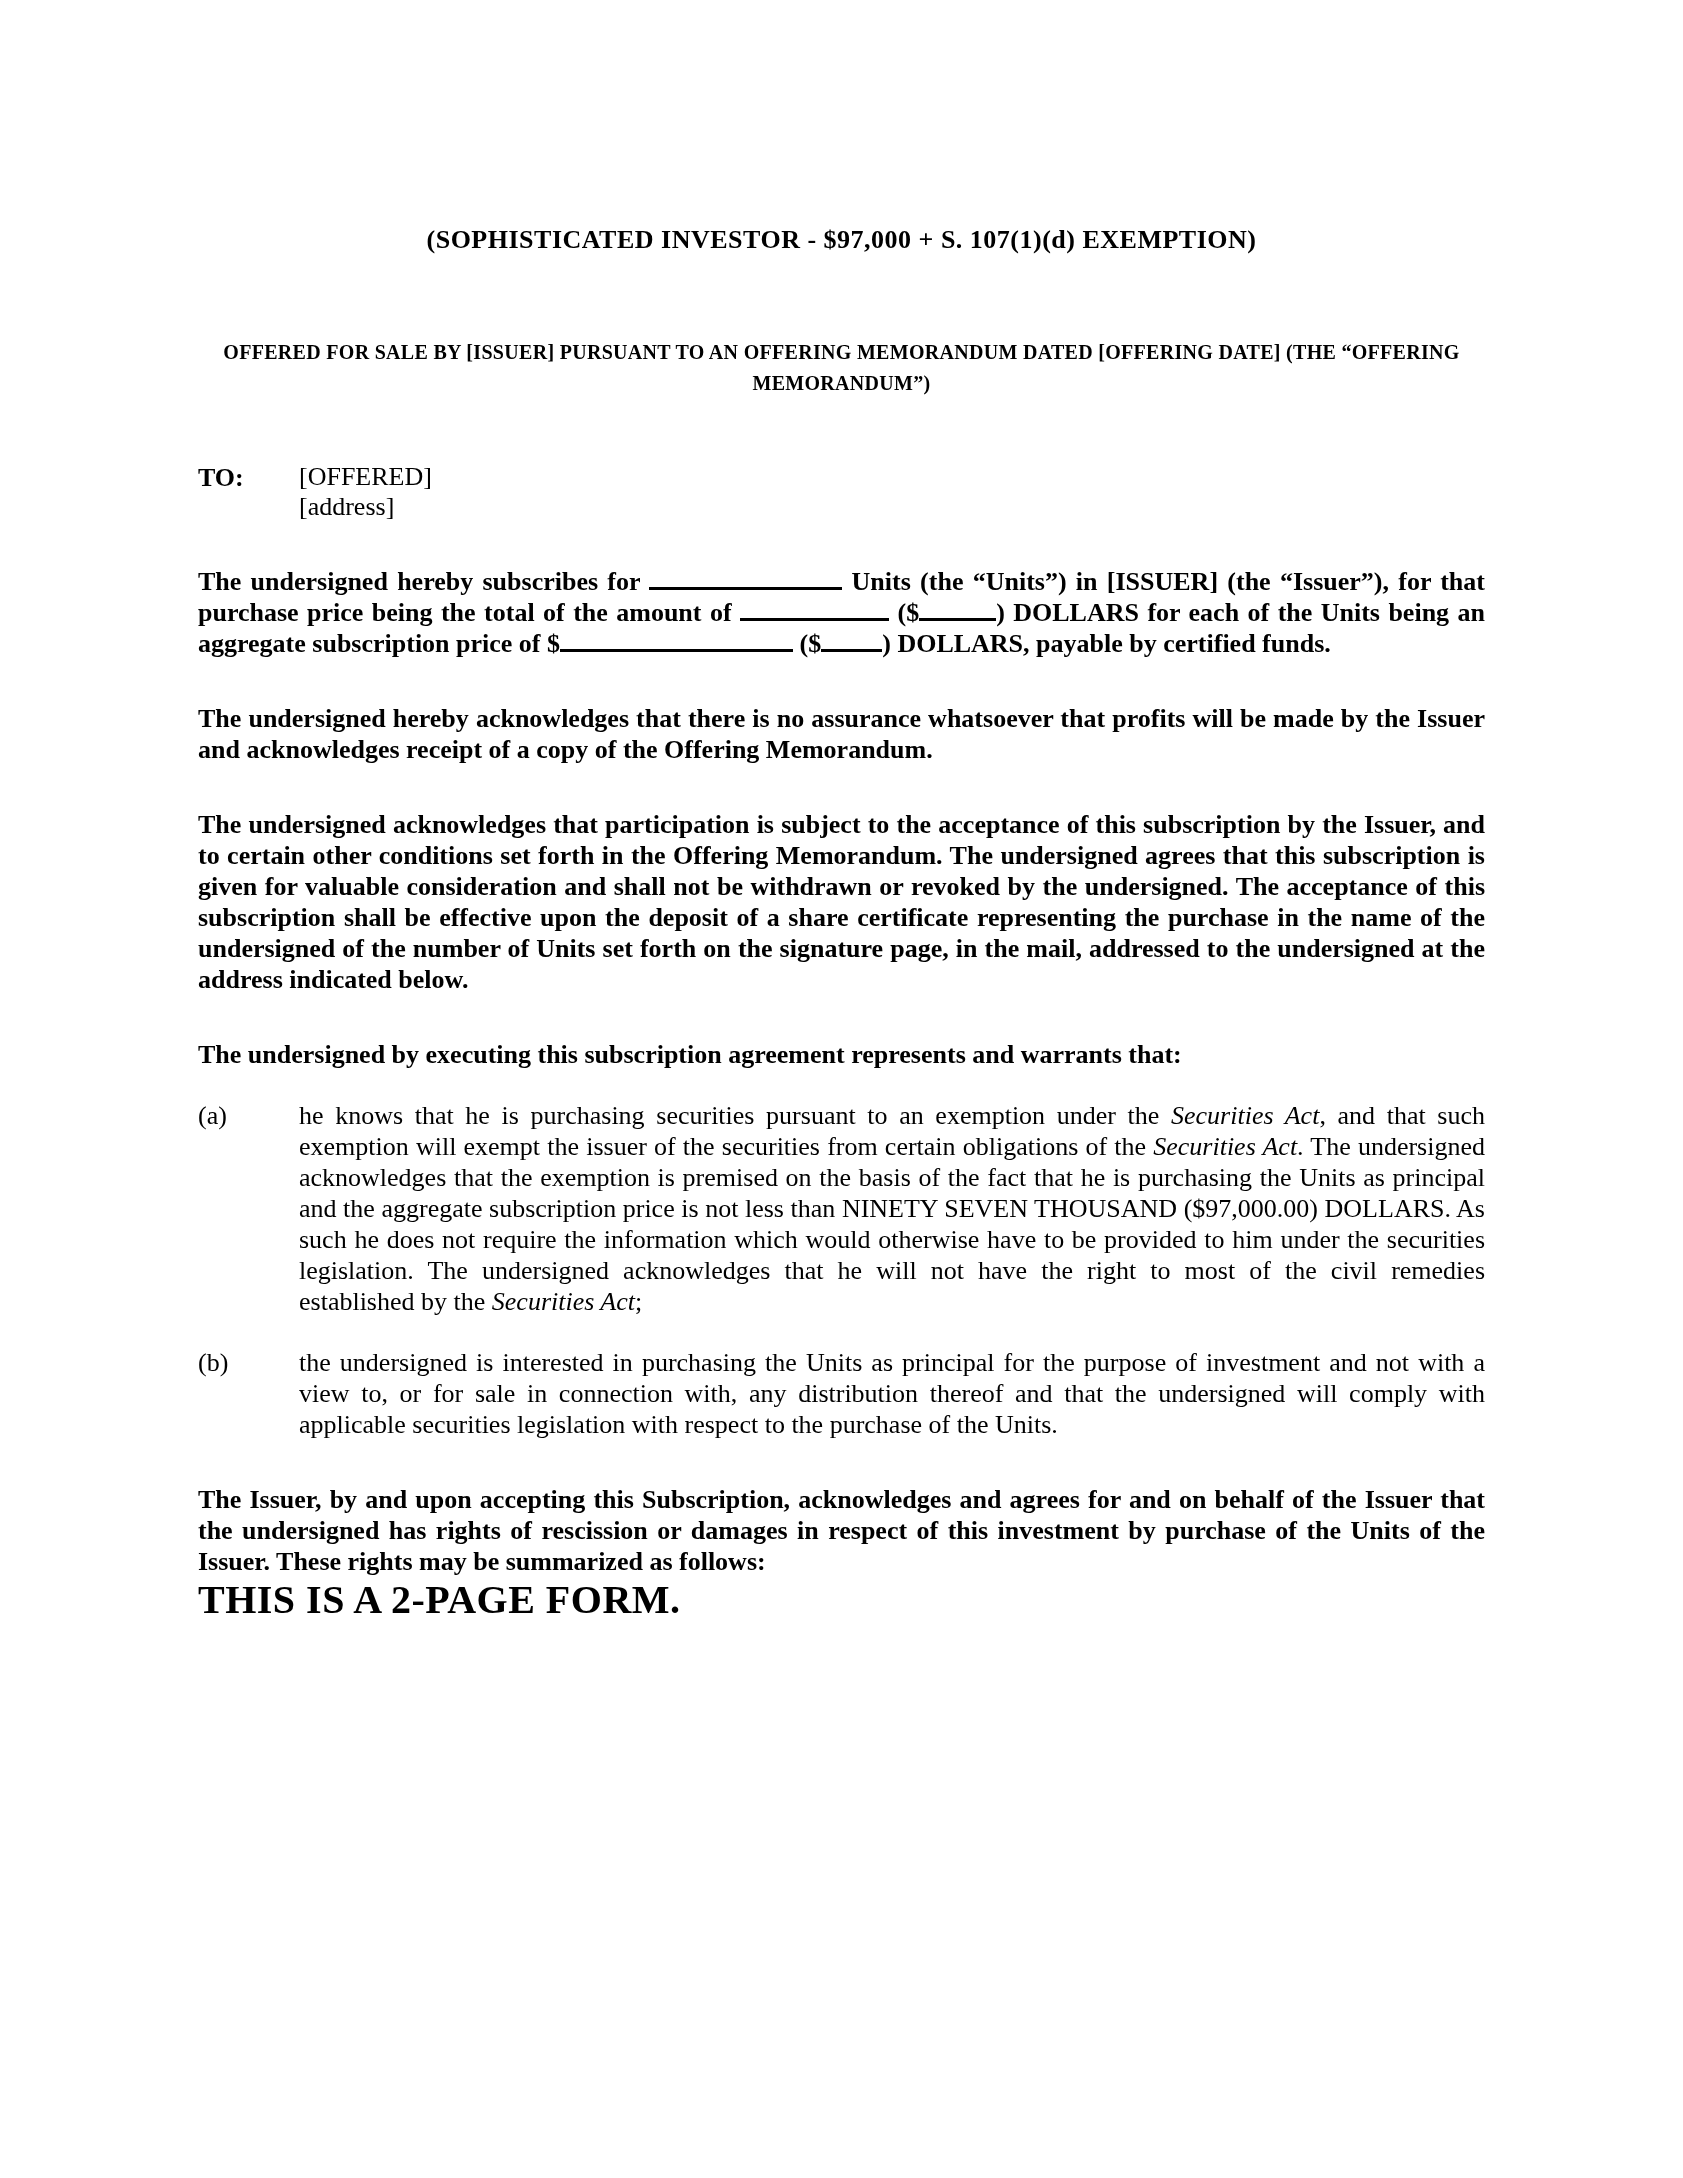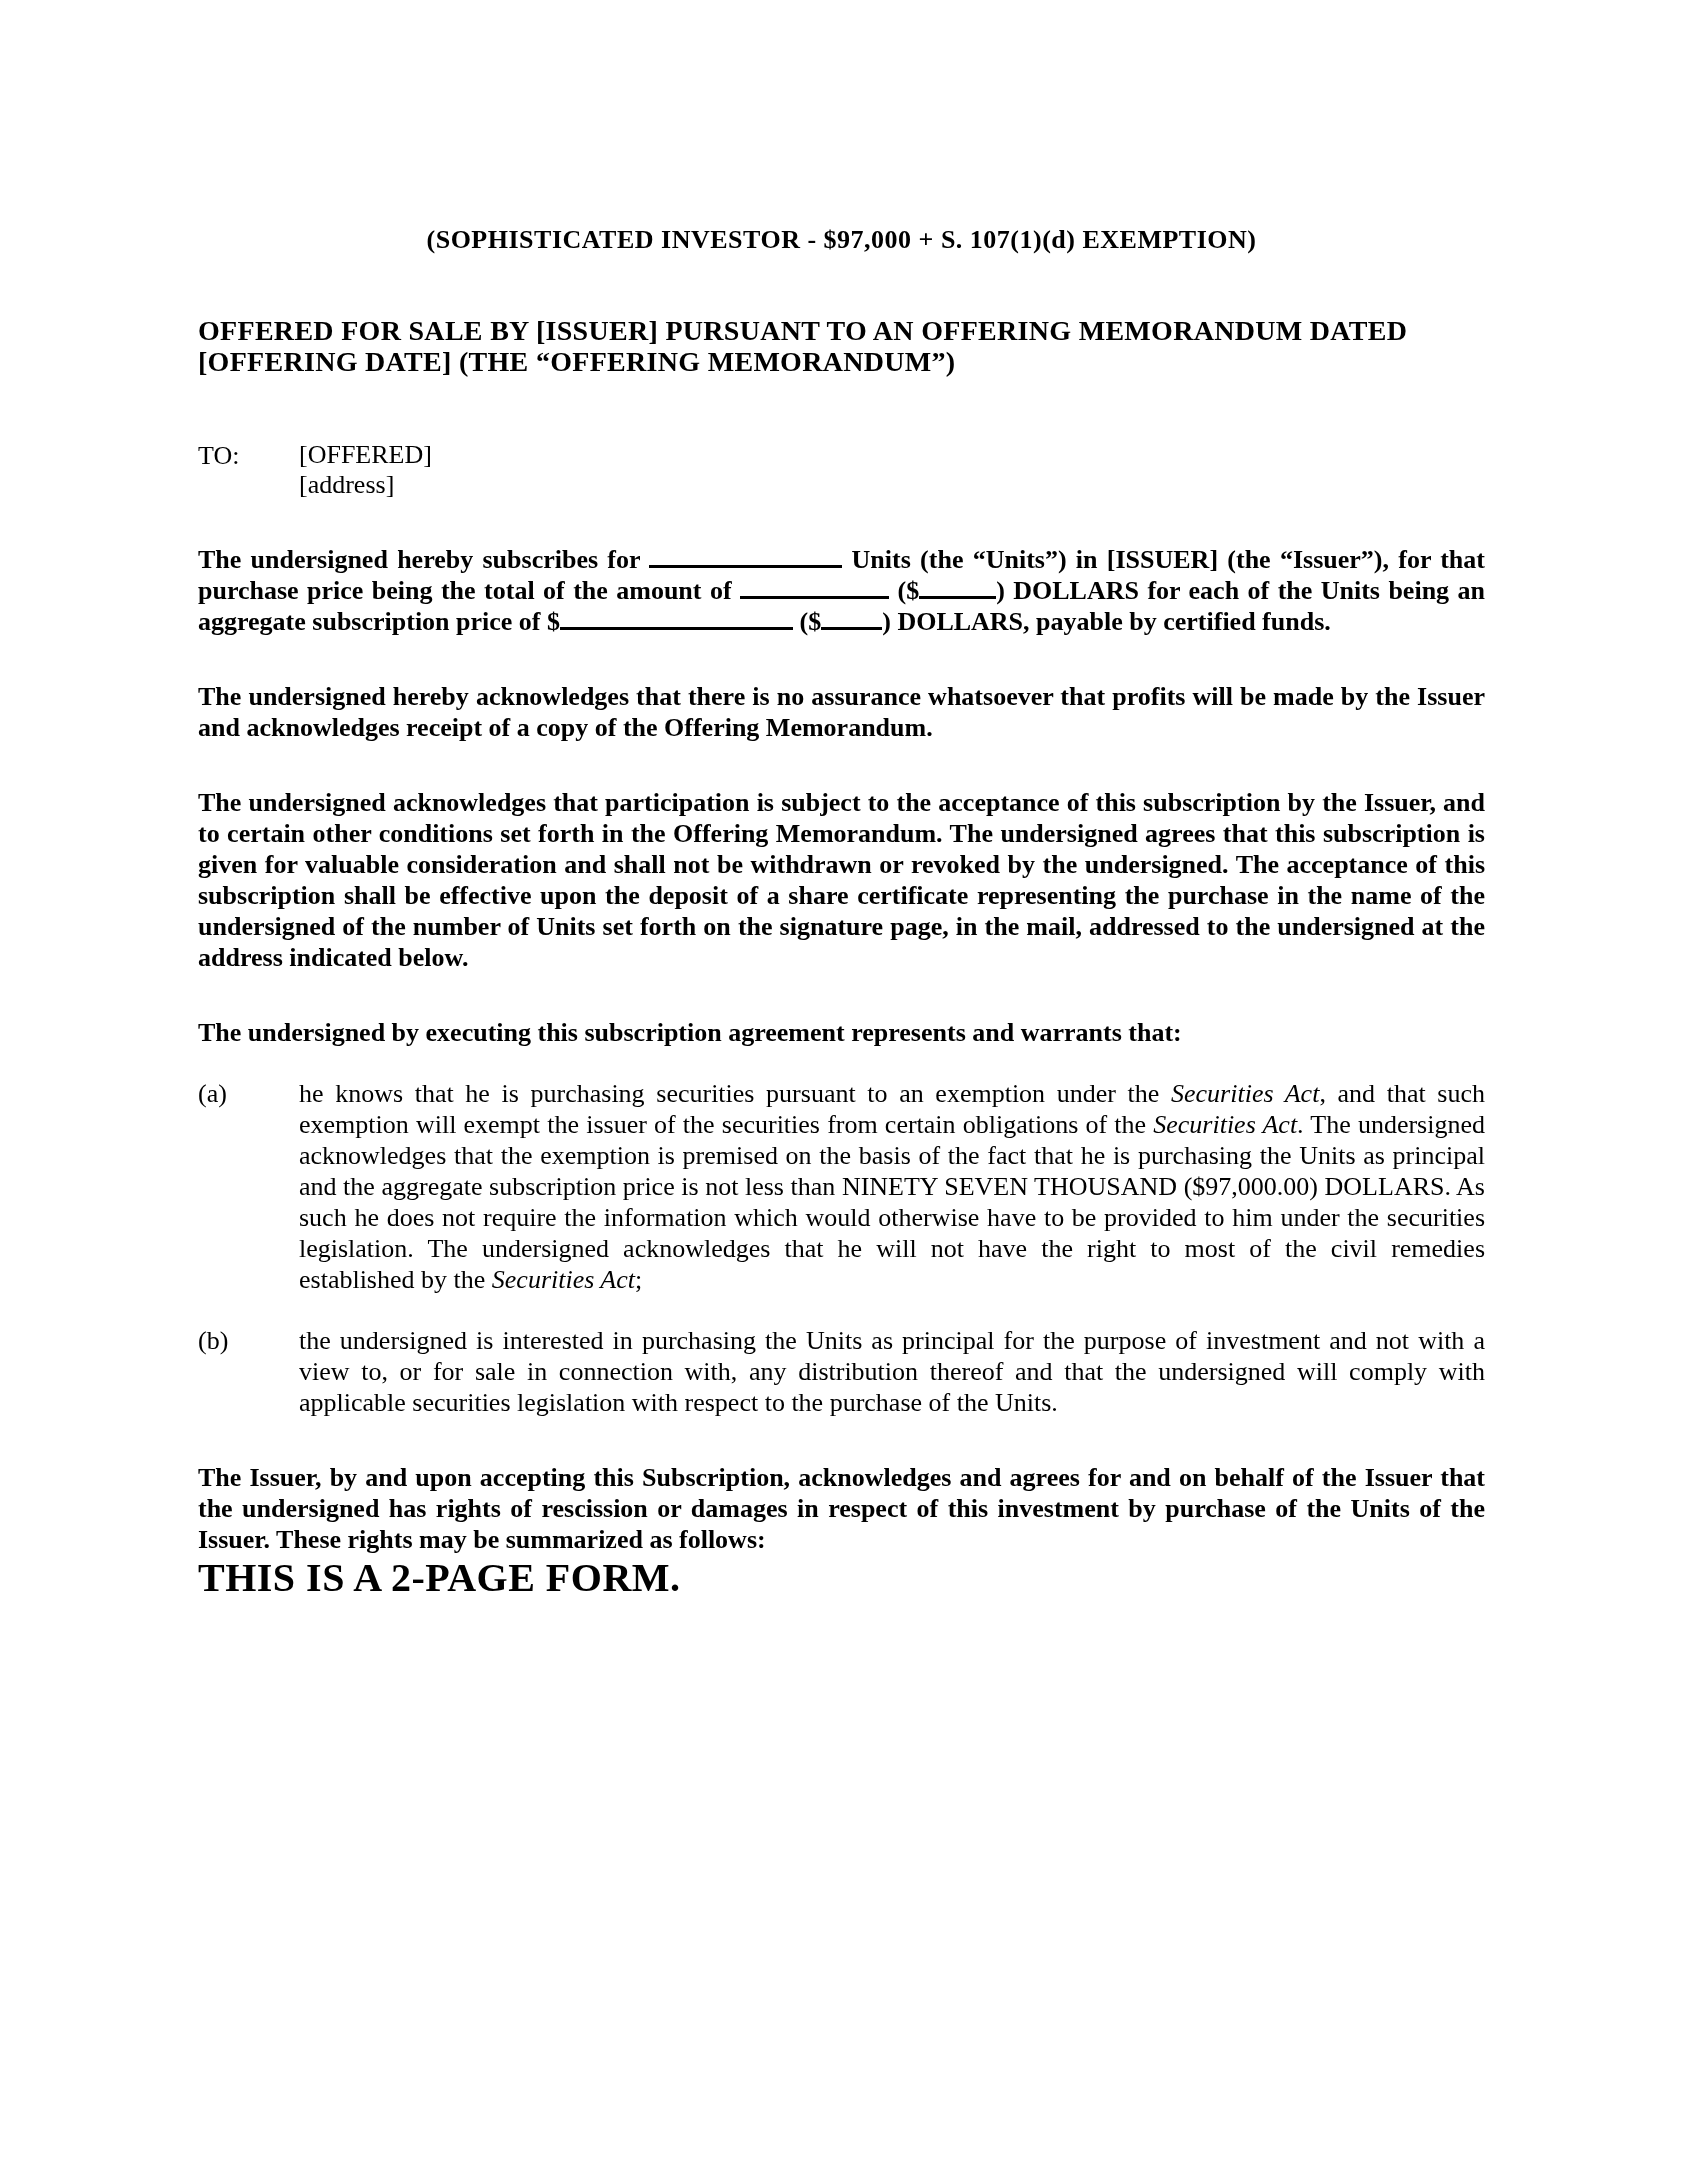--- a/index.html
+++ b/index.html
@@ -27,31 +27,32 @@
     line-height: 31px;
     letter-spacing: 0.5px;
   }
   .title-line2 {
     font-weight: bold;
     font-size: 31px;
     line-height: 33px;
     letter-spacing: 1.5px;
   }
   .subheader {
-    margin-top: 60px;
+    margin-top: 82px;
+    text-align: center;
     font-weight: bold;
-    font-size: 28px;
+    font-size: 20px;
     line-height: 31px;
     letter-spacing: 0.3px;
   }
   .to-block {
     margin-top: 63px;
     display: flex;
   }
-  .to-label { width: 101px; flex-shrink: 0; }
+  .to-label { width: 101px; flex-shrink: 0; font-weight: bold; }
   .to-lines div { line-height: 30px; }
   .para {
     margin-top: 44px;
     text-align: justify;
     font-weight: bold;
   }
   .list-item {
     margin-top: 30px;
     display: flex;
   }

